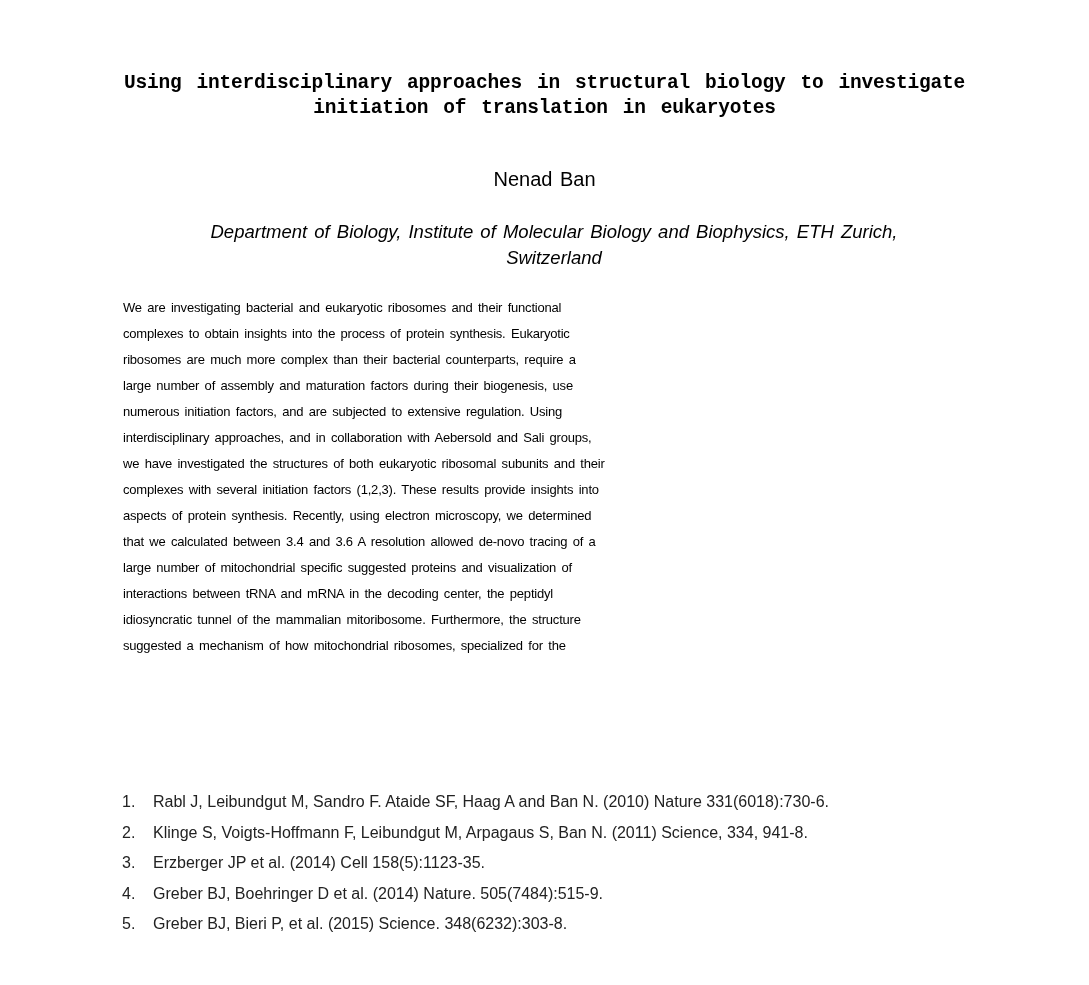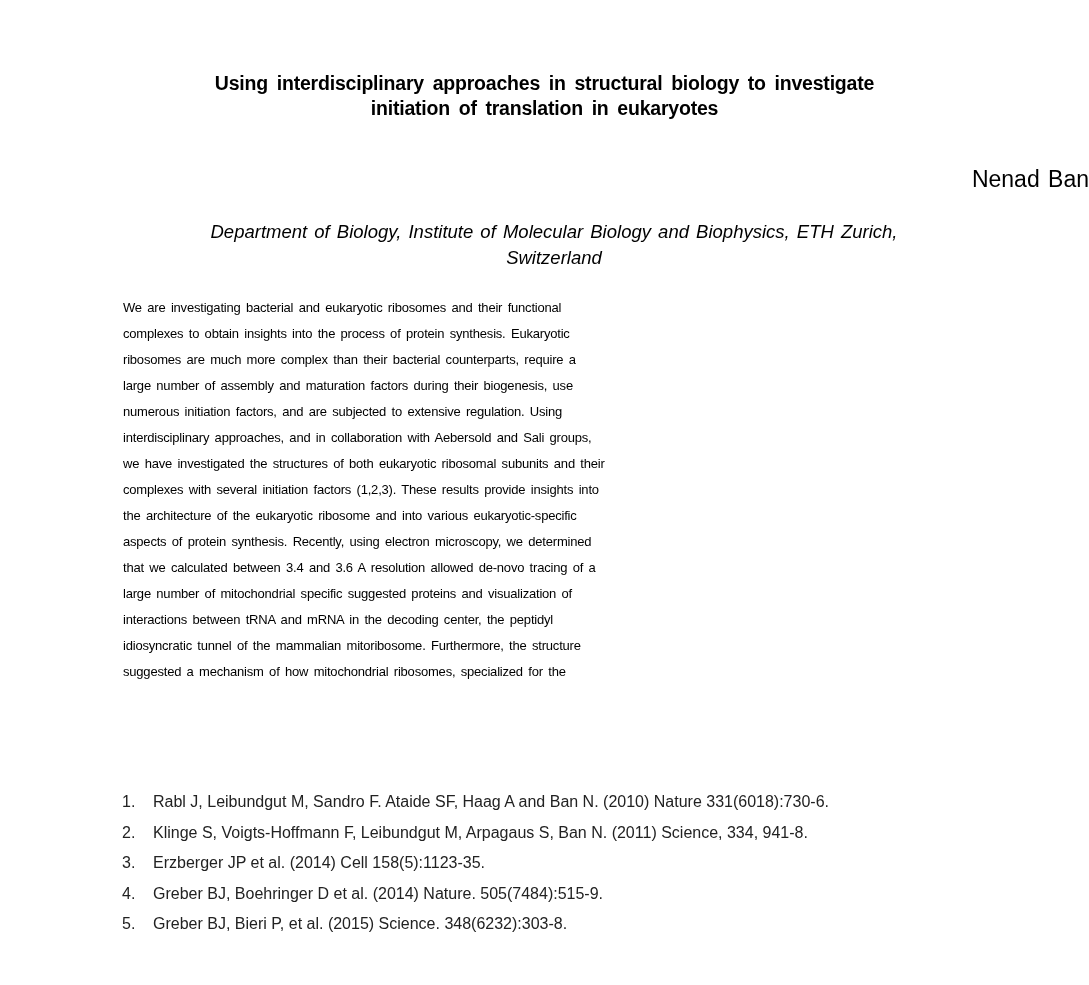--- a/index.html
+++ b/index.html
@@ -26,28 +26,28 @@
     left: 0;
     width: 100%;
     margin: 0;
     text-align: center;
     font-size: 19.5px;
     font-weight: bold;
     line-height: 25px;
     letter-spacing: -0.2px;
     word-spacing: 3.5px;
   }
-  .title-line { display: block; white-space: nowrap; }
+  .title-line { display: block; white-space: nowrap; font-family: Liberation Mono, monospace; }
   .author {
     position: absolute;
     top: 168px;
     left: 0;
     width: 100%;
-    text-align: right;
-    font-size: 23px;
+    text-align: center;
+    font-size: 20px;
     line-height: 22px;
     word-spacing: 2px;
   }
   .affiliation {
     position: absolute;
     top: 219px;
     left: 0;
     width: 100%;
     text-align: center;
     font-style: italic;
@@ -121,21 +121,20 @@
       <span class="abstract-line">large number of assembly and maturation factors during their biogenesis, use</span>
 
       <span class="abstract-line">numerous initiation factors, and are subjected to extensive regulation. Using</span>
 
       <span class="abstract-line">interdisciplinary approaches, and in collaboration with Aebersold and Sali groups,</span>
 
       <span class="abstract-line">we have investigated the structures of both eukaryotic ribosomal subunits and their</span>
 
       <span class="abstract-line">complexes with several initiation factors (1,2,3). These results provide insights into</span>
 
-      <span class="abstract-line">the architecture of the eukaryotic ribosome and into various eukaryotic-specific</span>
 
       <span class="abstract-line">aspects of protein synthesis. Recently, using electron microscopy, we determined</span>
 
 
       <span class="abstract-line">that we calculated between 3.4 and 3.6 A resolution allowed de-novo tracing of a</span>
 
       <span class="abstract-line">large number of mitochondrial specific suggested proteins and visualization of</span>
 
       <span class="abstract-line">interactions between tRNA and mRNA in the decoding center, the peptidyl</span>
 

